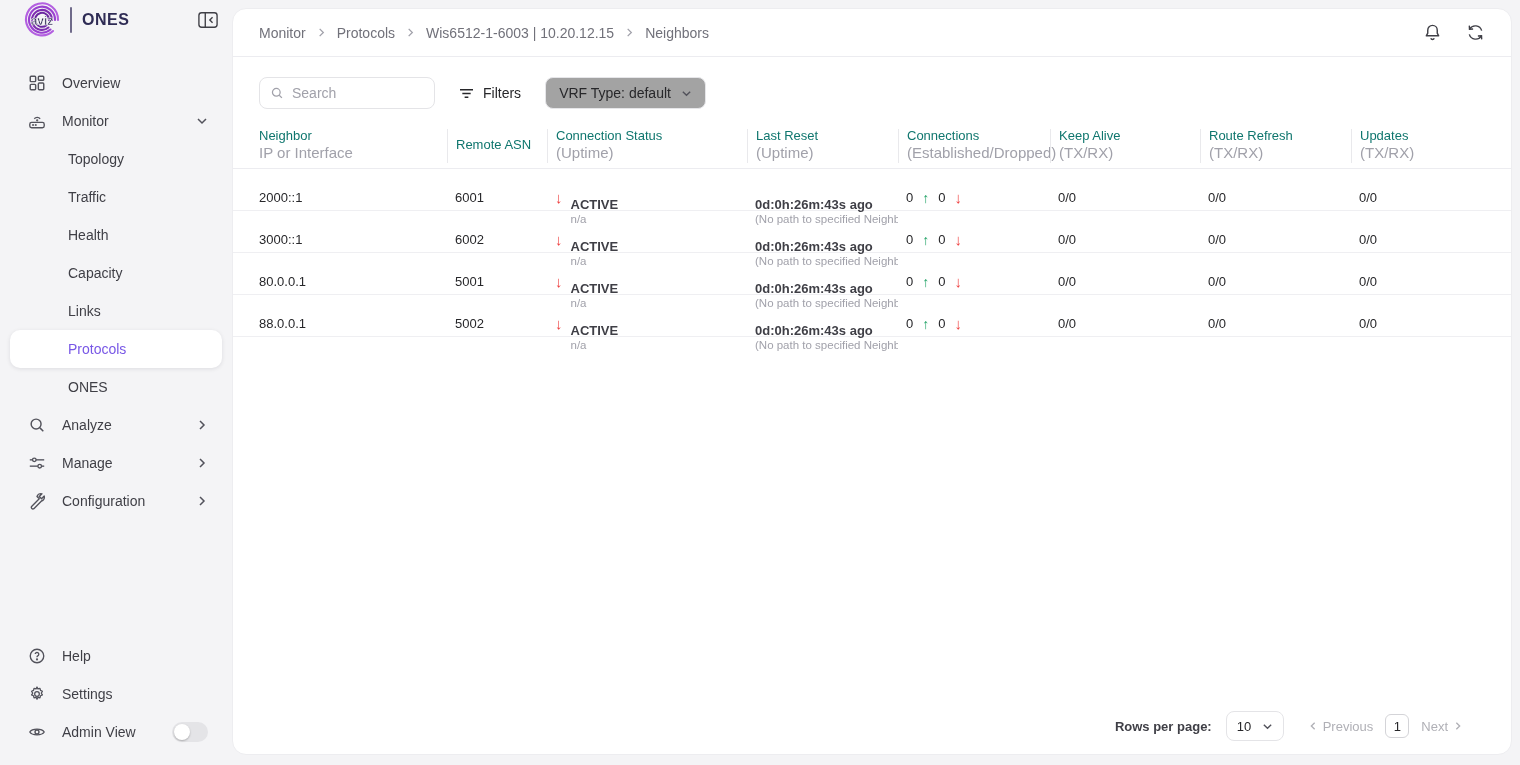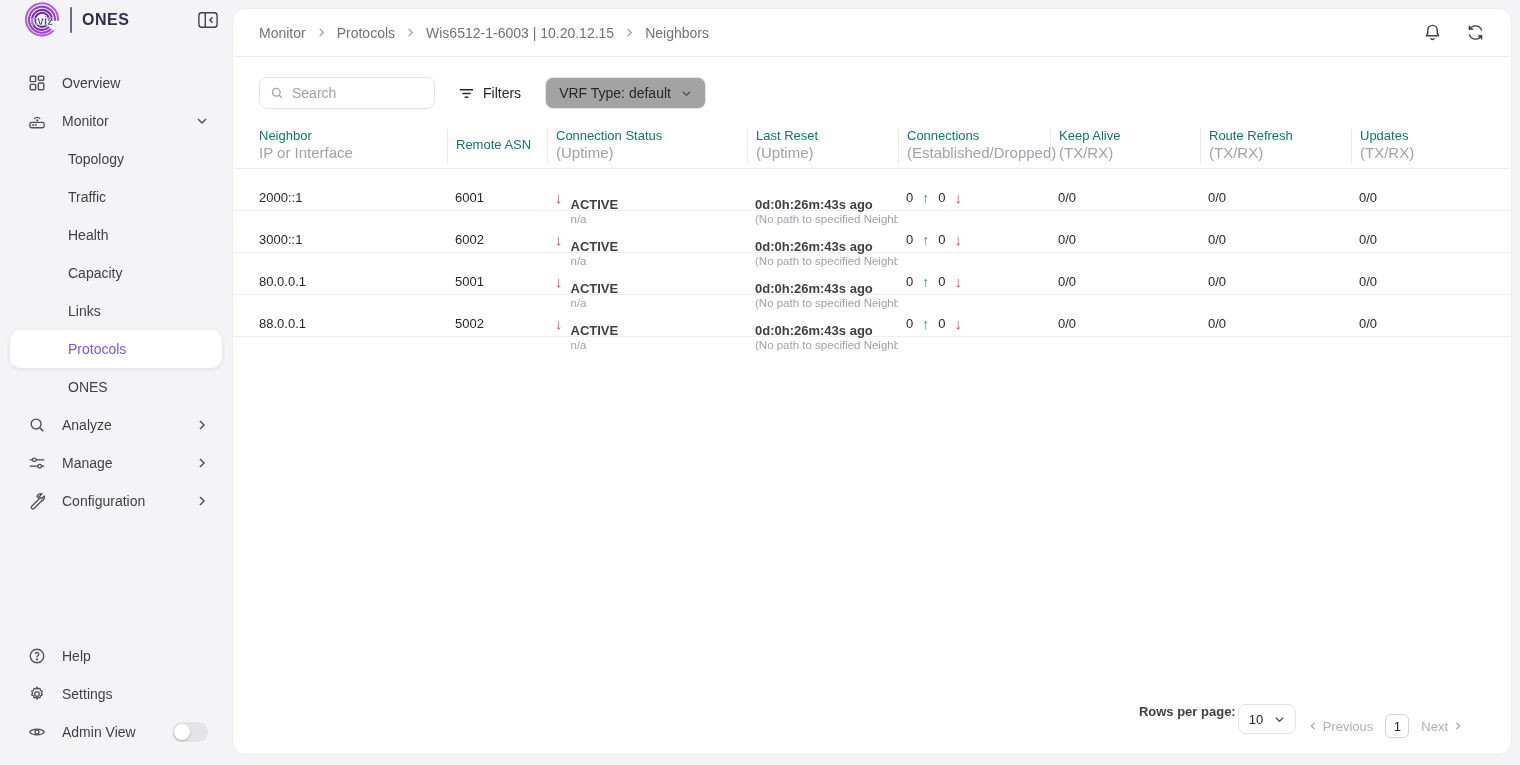--- a/index.html
+++ b/index.html
@@ -84,22 +84,22 @@
   .td + .td { padding-left:8px; }
   .stack .main-txt { font-size:13px; color:#3f3f46; font-weight:bold; line-height:1.2;margin-top:28px; }
   .stack .sub-txt { font-size:11.5px; color:#a1a1aa; line-height:1.2;
     white-space:nowrap; overflow:hidden; max-width:180px; }
   .status-cell { display:flex; align-items:center; gap:8px; }
   .arrow-down { color:#ef4444; font-size:15px; }
   .arrow-up { color:#21a366; font-size:14px; }
   .conn-cell { display:flex; align-items:center; gap:9px; }
   
   .pagination {
-    flex:none; height:50px; display:flex; justify-content:flex-end;
-    gap:2px; padding:0 48px 6px 0; font-size:13px; color:#3f3f46;
+    flex:none; height:50px; display:flex; align-items:center; justify-content:flex-end;
+    gap:14px; padding:0 48px 6px 0; font-size:13px; color:#3f3f46;
   }
   .rpp-label { font-weight:bold; color:#3f3f46; }
   .rpp-select {
     width:58px; height:30px; border:1px solid #e4e4e7; border-radius:8px; background:#fff;
     display:flex; align-items:center; justify-content:space-between; padding:0 10px; cursor:pointer; color:#27272a;
   }
   .pager { display:flex; align-items:center; gap:12px; margin-left:10px; color:#b0b0b6; }
   .pager-btn { display:flex; align-items:center; gap:5px; cursor:pointer; color:#b0b0b6; background:none; border:none; font-size:13px; font-family:inherit; }
   .page-box {
     width:24px; height:24px; border:1px solid #d4d4d8; border-radius:6px;

